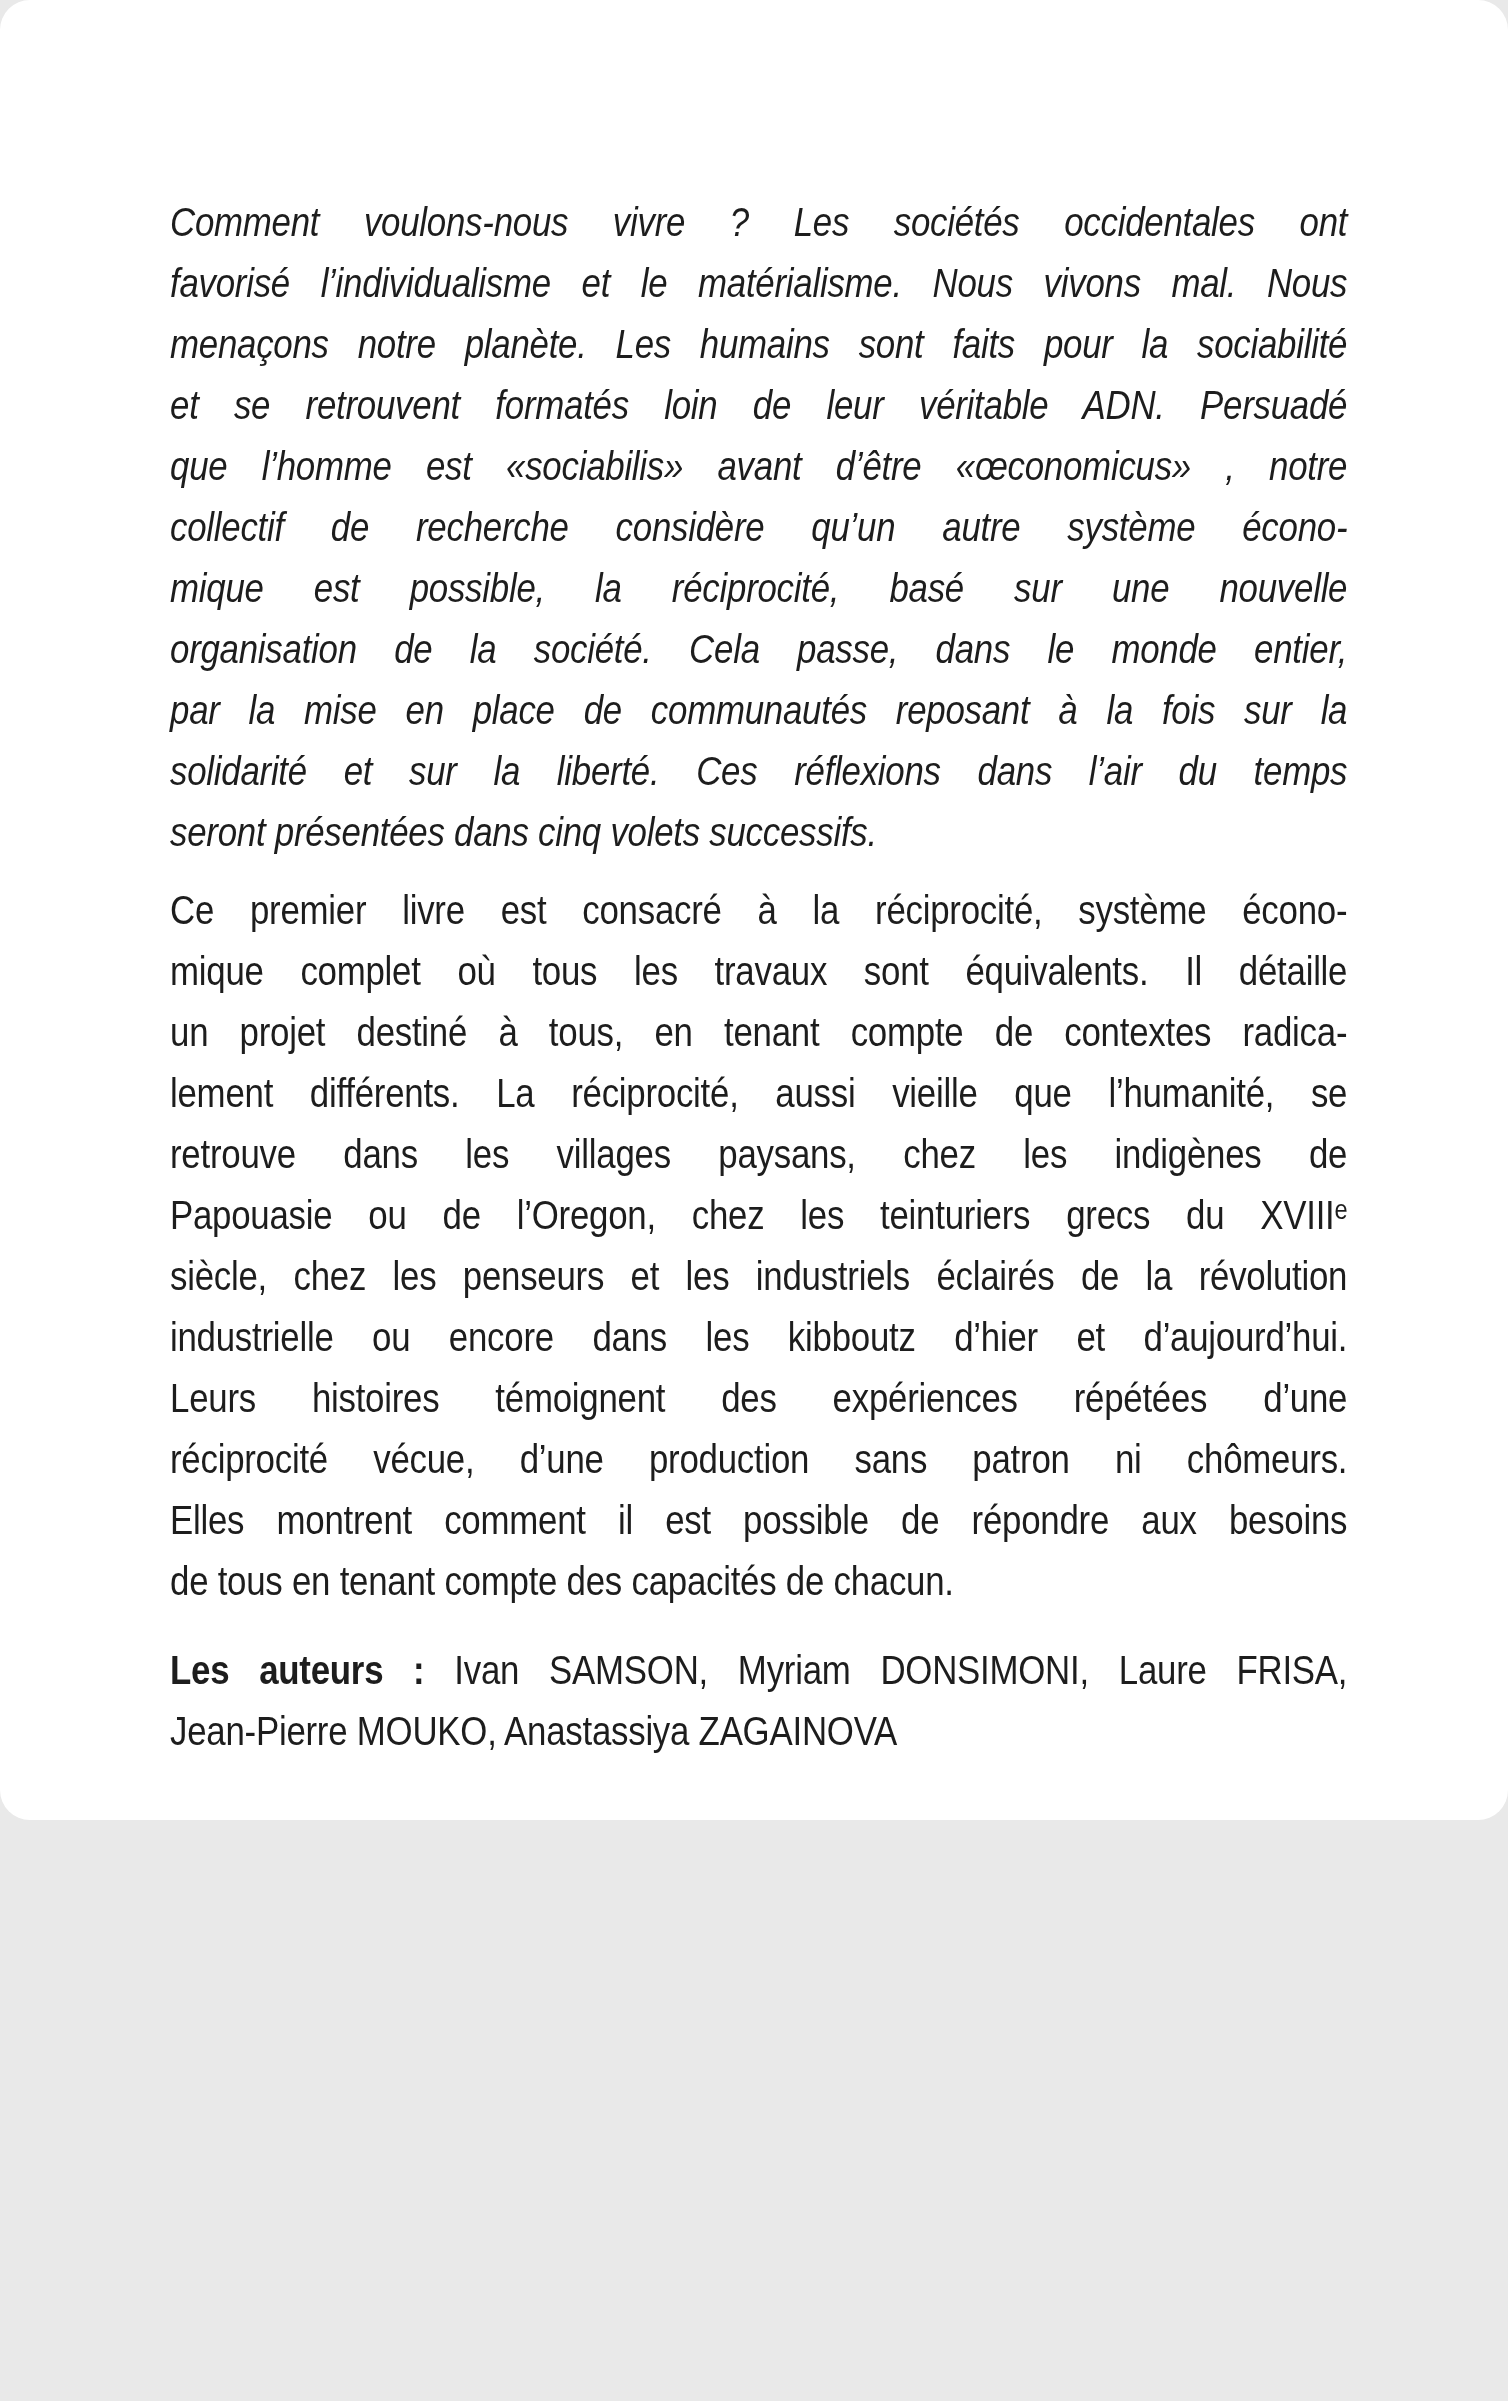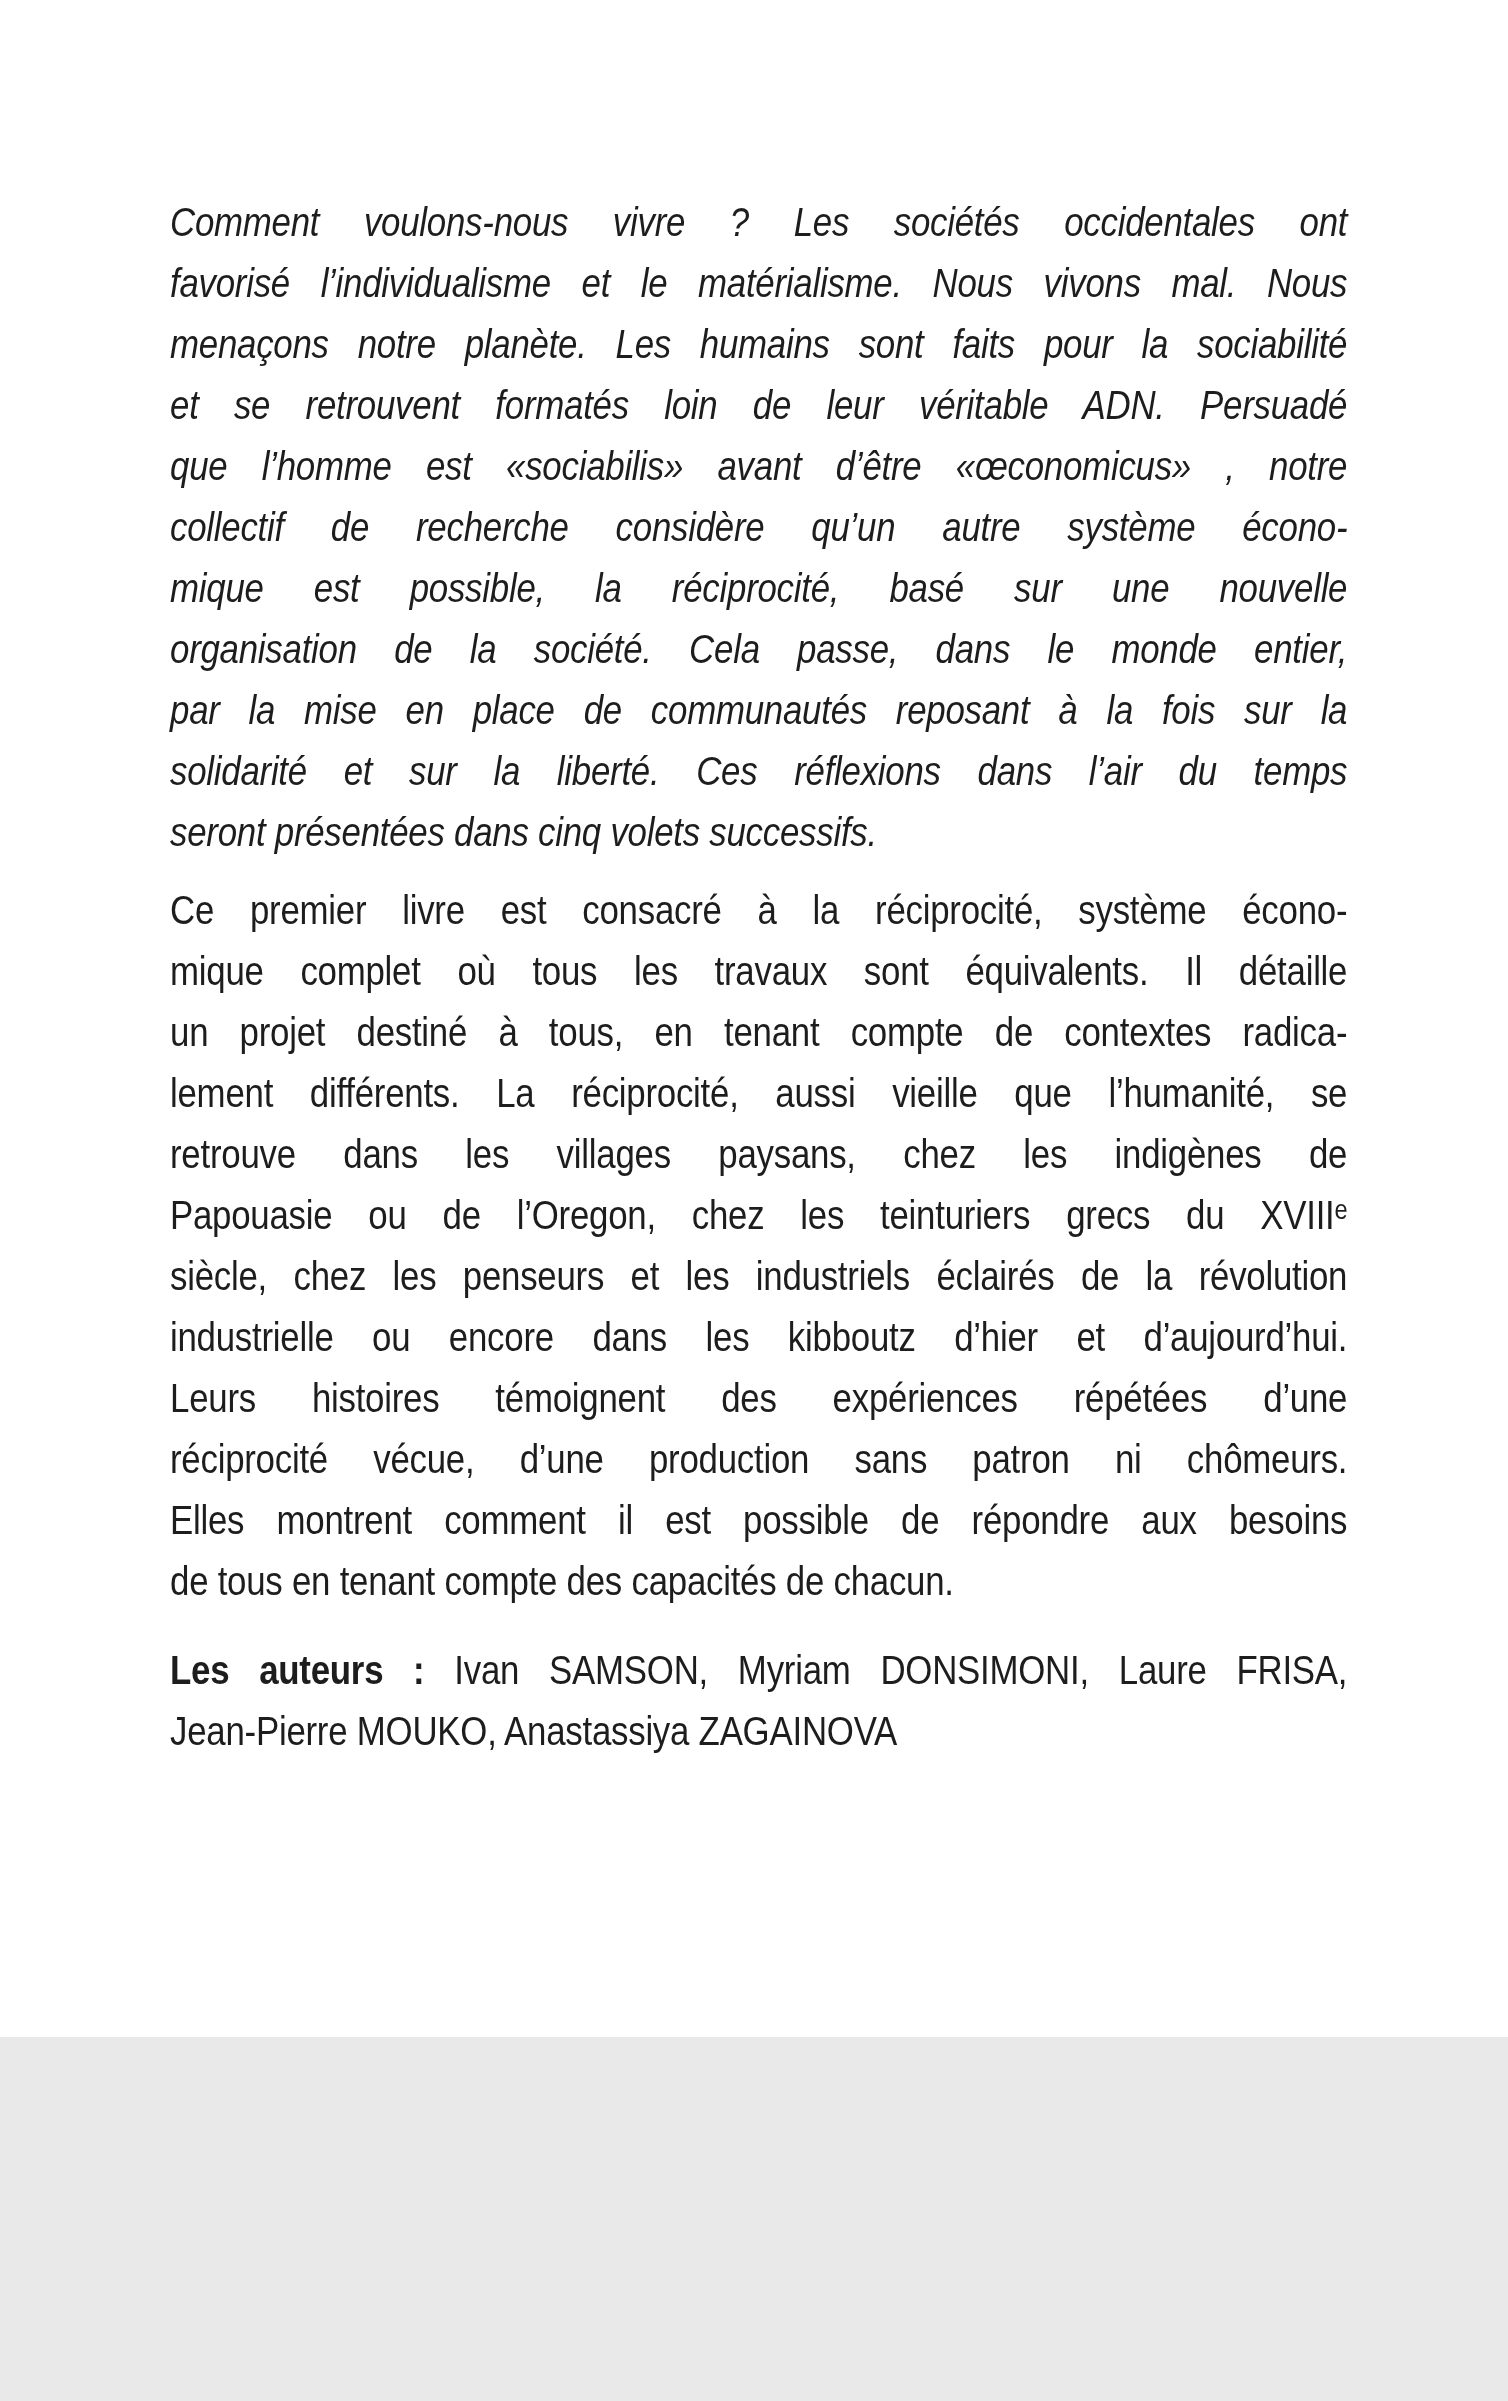--- a/index.html
+++ b/index.html
@@ -1,22 +1,23 @@
 <!DOCTYPE html>
 <html style="font-size:15px"><head>
 <meta charset="utf-8">
 <style>
   html,body{margin:0;padding:0;background:#e9e9e9;}
   .page{
     position:relative;
-    width:1508px;height:2037px;
+    width:1508px;height:1820px;
     background:#ffffff;
     overflow:hidden;
     font-family:"Liberation Sans", sans-serif;
     color:#1b1b1b;
+    border-radius:30px;
   }
   
   .column{
     position:absolute;
     left:170px;top:192px;
     width:1385px;
     transform:scaleX(0.85);
     transform-origin:0 0;
   }
   .line{

